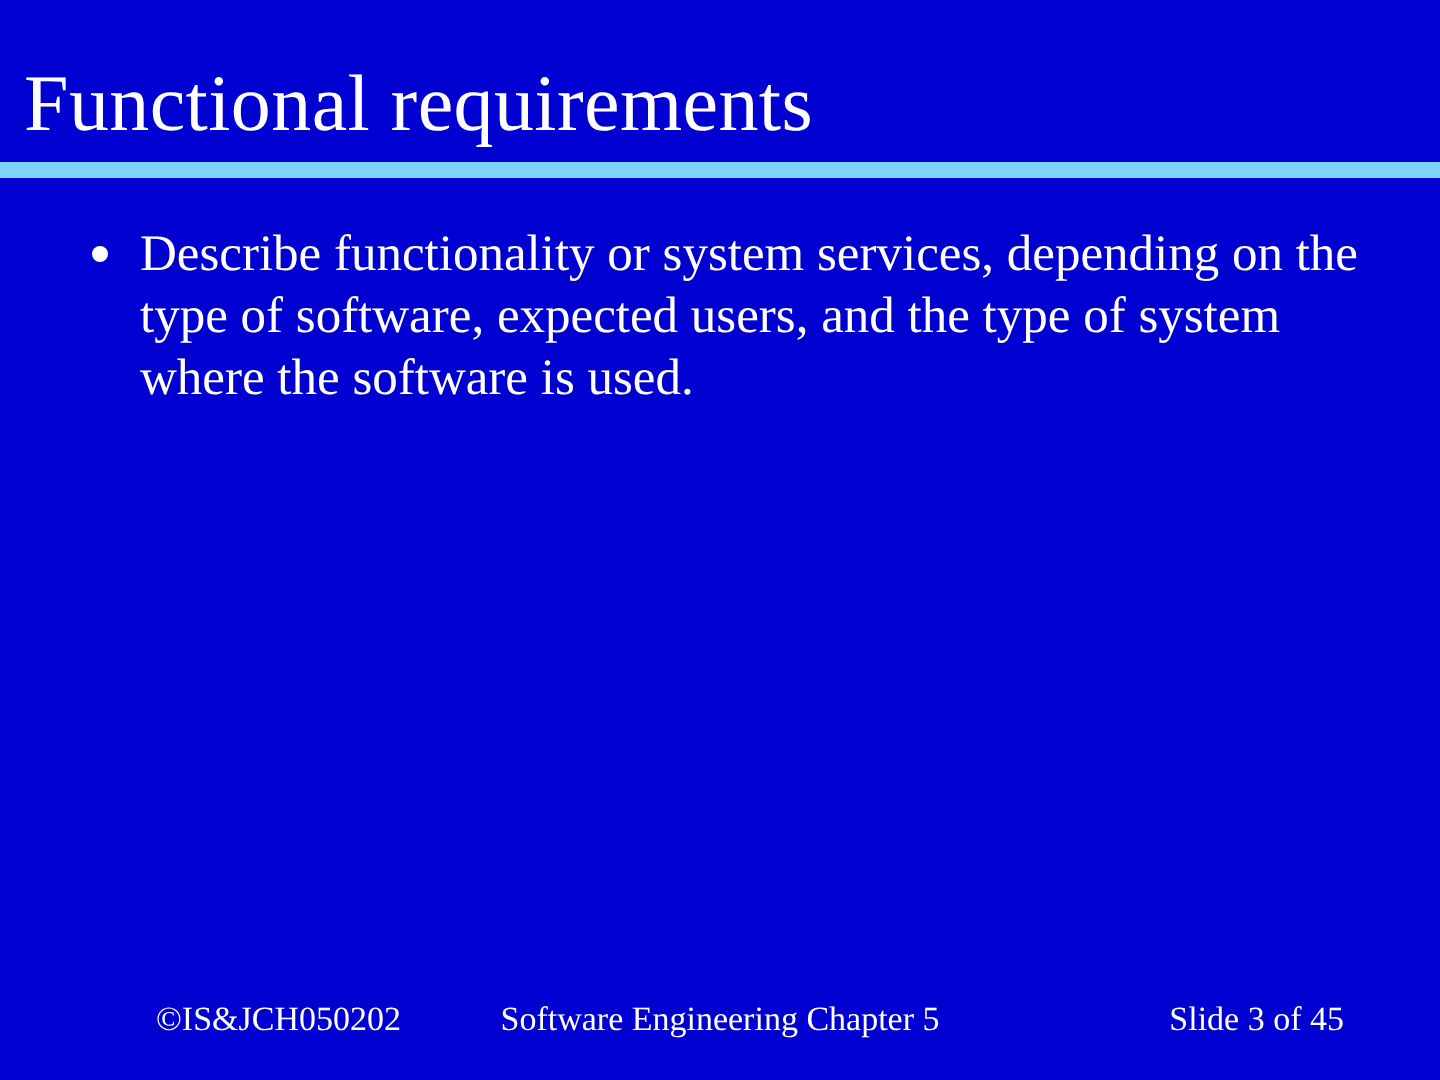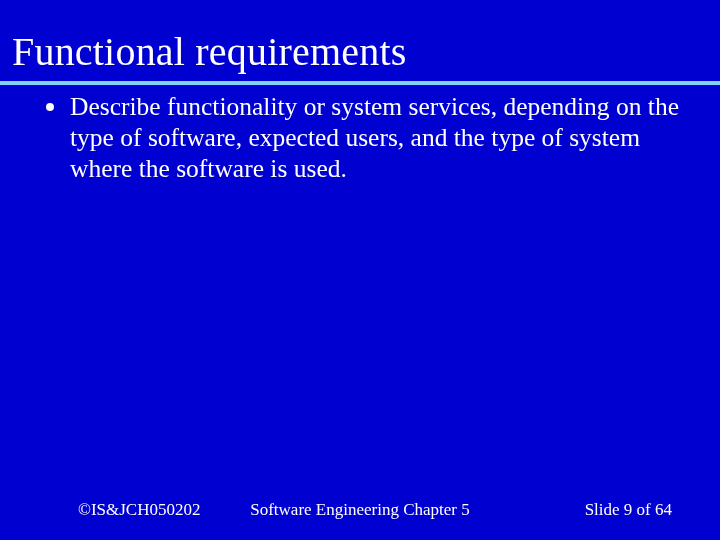--- a/index.html
+++ b/index.html
@@ -9,25 +9,25 @@
     font-family: "Times New Roman", Times, serif;
     color: #ffffff;
     position: relative;
     overflow: hidden;
   }
   .title {
     padding: 28px 10px 6px 12px;
     font-size: 40px;
     font-weight: normal;
     color: #ffffff;
-    border-bottom: 4px solid #7dd3fc;
+    border-bottom: 8px solid #7dd3fc;
     letter-spacing: 0.2px;
   }
   .content {
-    padding: 6px 40px 0 30px;
+    padding: 22px 40px 0 30px;
   }
   .bullet-row {
     display: flex;
     align-items: flex-start;
     margin-bottom: 2px;
   }
   .bullet {
     width: 40px;
     flex-shrink: 0;
     display: flex;
@@ -75,14 +75,14 @@
     <div class="bullet">
         <div class="bullet-dot"></div>
       </div>
     <div class="bullet-text">Describe functionality or system services, depending on the type of software, expected users, and the type of system where the software is used.</div>
   </div>
 </div>
 
 <div class="footer">
   <span class="footer-left">©IS&amp;JCH050202</span>
   <span class="footer-center">Software Engineering Chapter 5</span>
-  <span class="footer-right">Slide  9 of 64</span>
+  <span class="footer-right">Slide  3 of 45</span>
 </div>
 
 </body></html>

